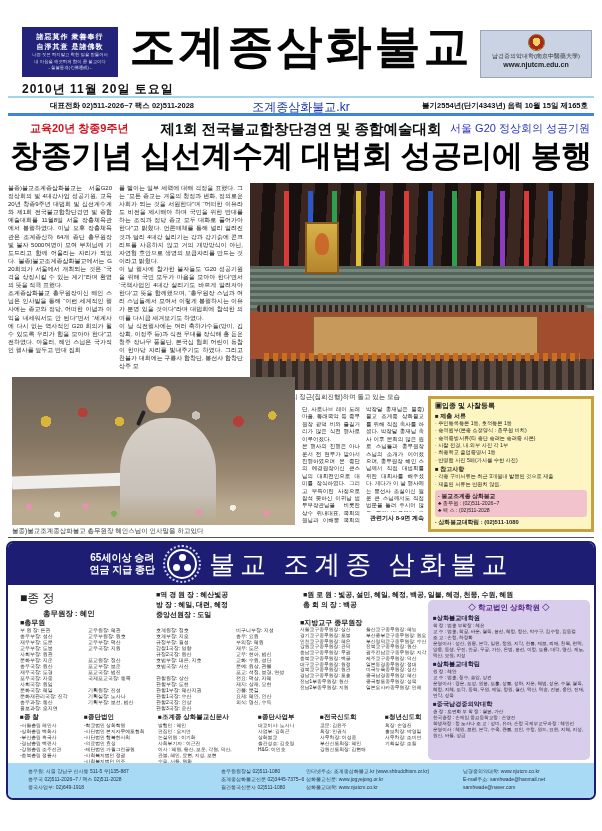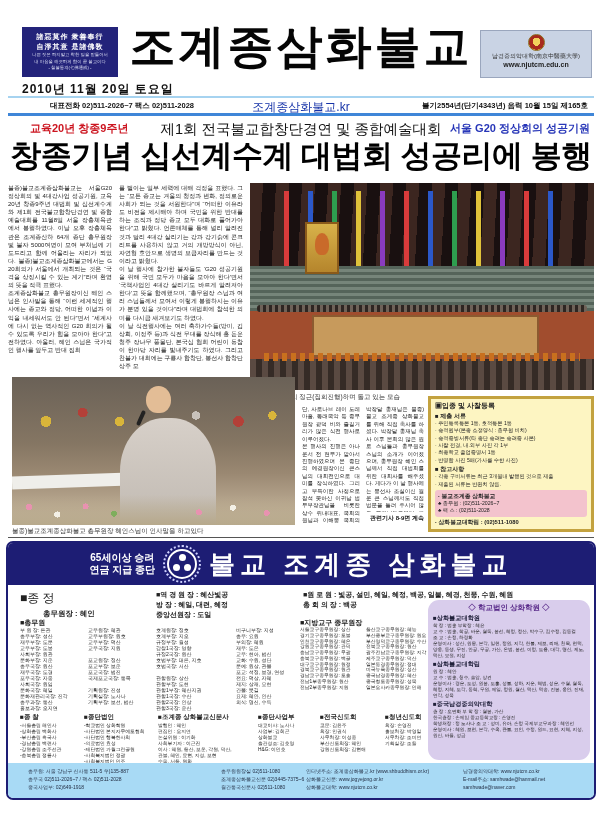--- a/index.html
+++ b/index.html
@@ -26,22 +26,22 @@
   .rule1 { left:8px; right:8px; top:96px; height:2px; background:#a6d3f0; }
   .info-row { left:8px; right:8px; top:99px; height:13px; }
   .info-phone { left:14px; top:2px; font-size:7.5px; font-weight:bold;padding-left:28px; }
   .info-site { left:0; right:0; top:0; text-align:center; font-size:12px; font-weight:normal; color:#1633a8; }
   .info-issue { right:6px; top:2px; font-size:7.5px; font-weight:bold; }
   .rule2 { left:8px; right:8px; top:113px; height:3px; background:#3f86d8; }
 
   
   .kicker-row { left:8px; right:8px; top:120px; height:16px; }
   .kicker-left { left:22px; top:1px; font-size:11px; font-weight:bold; color:#cc1520; }
-  .kicker-center { left:0; right:0; text-align:center; top:0; font-size:14.5px; font-weight:normal; color:#111; }
-  .kicker-right { right:4px; top:1px; font-size:11px; font-weight:bold; color:#2736b8; }
+  .kicker-center { left:0; right:0; text-align:center; top:0; font-size:14.5px; font-weight:bold; color:#111; }
+  .kicker-right { right:4px; top:1px; font-size:11px; font-weight:normal; color:#2736b8; }
   .main-head { left:0; right:0; top:135px; text-align:center; font-size:31px; font-weight:bold;
     letter-spacing:-0.5px; color:#000; }
 
   
   .body-col { font-size:6px; line-height:1.35; text-align:justify; color:#222; overflow:hidden;
     white-space:pre-line; word-break:break-all; }
   .col1 { left:8px;  top:184px; width:104px; height:190px; }
   .col2 { left:119px; top:184px; width:124px; height:190px; }
   .col3 { left:302px; top:406px; width:58px;  height:118px; font-size:5.5px; }
   .col4 { left:366px; top:406px; width:58px;  height:106px; font-size:5.5px; }
@@ -118,21 +118,21 @@
   
   .bottom-block { left:6px; top:541px; width:590px; height:259px; border:2px solid #1d1d74;
     border-radius:7px; overflow:hidden; background:#fff; }
   .banner { height:42px; background:#1d1d74; color:#fff; display:flex; align-items:center;
     justify-content:center; gap:12px; }
   .banner-tag { font-size:10px; font-weight:bold; text-align:center; line-height:1.25; white-space:pre-line; }
   .banner-logo { width:30px; height:30px; border:2px solid #fff; border-radius:50%; position:relative;
     outline:2px dotted #cfd2ff; outline-offset:2px; }
   .banner-logo span { position:absolute; width:7px; height:7px; border-radius:50%; background:#fff; }
   .banner-logo .d1 { left:9.5px; top:3px; } .banner-logo .d2 { left:4px; top:13px; } .banner-logo .d3 { left:15px; top:13px; }
-  .banner-title { font-size:26px; font-weight:bold; letter-spacing:5px; }
+  .banner-title { font-size:26px; font-weight:normal; letter-spacing:5px; }
 
   .directory { position:relative; height:178px; background:#fff; font-size:5px; color:#222; }
   .dir-h1 { font-size:12px; font-weight:normal; }
   .dir-h2 { font-size:7px; font-weight:bold; line-height:1.45; white-space:pre-line; }
   .dir-title { font-size:7px; font-weight:bold; }
   .dir-col { font-size:5px; line-height:1.2; }
   .g1 { left:12px; top:5px; } .g1 .sub { margin-left:23px; font-size:7.5px; font-weight:bold; margin-top:2px; }
   .g2 { left:148px; top:5px; }
   .g3 { left:295px; top:5px; }
   .cm-title { left:12px; top:33px; }
@@ -142,21 +142,21 @@
   .cm4 { left:228px; top:42px; width:62px; }
   .jb-title { left:292px; top:33px; }
   .jb1 { left:292px; top:42px; width:64px; font-size:4.8px; }
   .jb2 { left:358px; top:42px; width:62px; font-size:4.8px; }
   .bsec { top:128px; }
   .bsec .t { font-size:6.5px; font-weight:bold; margin-bottom:1px; }
   .bsec .i { font-size:4.8px; line-height:1.25; }
   .bs1 { left:12px; }  .bs2 { left:76px; } .bs3 { left:150px; } .bs4 { left:250px; }
   .bs5 { left:312px; } .bs6 { left:377px; }
 
-  .school-box { left:420px; top:15px; width:162px; height:160px; background:#d9cdec; border-radius:11px;
+  .school-box { left:420px; top:15px; width:162px; height:160px; background:#d9cdec; border-radius:5px;
     padding:3px 5px; overflow:hidden; }
   .sb-title { text-align:center; font-size:7.5px; font-weight:bold; color:#5a2b8a; margin-bottom:1px; }
   .sb-sec-t { font-size:6.2px; font-weight:bold; color:#20203a; margin-top:1px; }
   .sb-sec-i { font-size:4.6px; line-height:1.3; color:#222; }
 
   .footer { height:37px; background:#a8daf5; position:relative; color:#253046; }
   .f-col { position:absolute; top:5px; font-size:5px; line-height:1.55; white-space:pre-line; }
   .f1 { left:20px; } .f2 { left:213px; } .f3 { left:298px; } .f4 { left:455px; }
 </style>
 </head>

